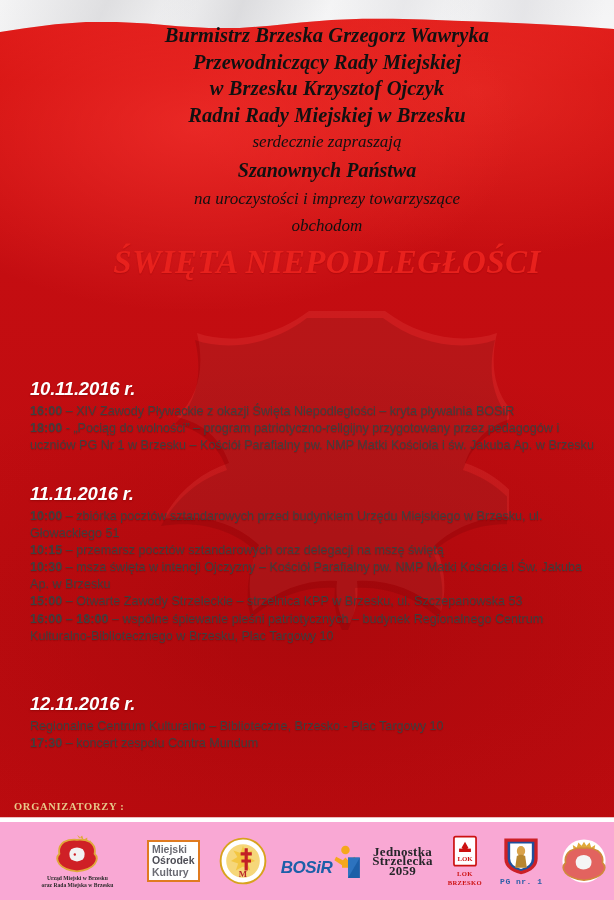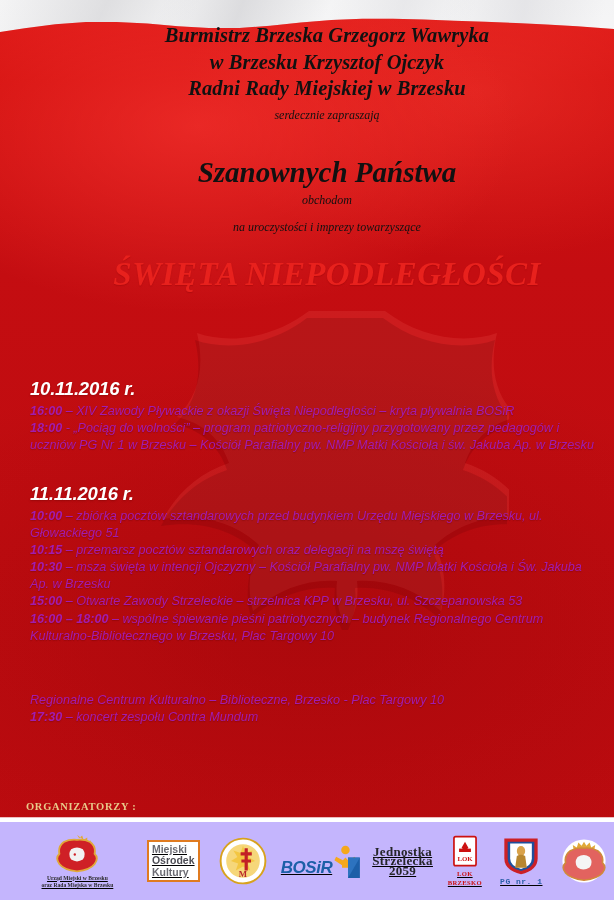--- a/index.html
+++ b/index.html
@@ -80,74 +80,72 @@
     color:#111;
     padding-left:40px;
   }
   .h-line {
     font-weight:bold; font-style:italic;
     font-size:20.5px; line-height:26.5px;
     letter-spacing:0.1px;
   }
   .h-sub {
     font-style:italic; font-weight:normal;
-    font-size:12px; line-height:27px;
+    font-size:17px; line-height:27px;
   }
   .h-strong {
     font-style:italic; font-weight:bold;
-    font-size:29px; line-height:30px;margin-top:28px;
+    font-size:20px; line-height:30px;
   }
   .h-title {
     font-style:italic; font-weight:bold;
     font-size:33px; line-height:42px;
     color:#e8211d;
     letter-spacing:0.4px;
     text-shadow:0 1px 1px rgba(120,0,0,0.25);
-    margin-top:12px;
+    margin-top:2px;
   }
 
   
   .schedule { position:absolute; left:0; top:0; width:614px; }
   .block { position:absolute; left:30px; width:568px; color:#fff; }
   .blk-1 { top:369px;margin-top:8px; }
   .blk-2 { top:482px; }
   .blk-3 { top:692px; }
 
   .date {
     font-family:"Liberation Sans", sans-serif;
     font-style:italic; font-weight:bold;
     font-size:18.5px; line-height:24px;
     color:#ffffff;
     letter-spacing:-0.2px;
     text-shadow:0 1px 2px rgba(90,0,0,0.35);
     margin-bottom:2px;
   }
   .ev {
     font-family:"Liberation Sans", sans-serif;
-    font-style:italic;
     font-size:12.6px; line-height:17.1px;
-    color:#a21caf;
+    color:#404040;
     text-shadow:0 1px 1px rgba(90,0,0,0.30);
   }
   .ev b { font-weight:bold; }
 
   
   .org-label {
-    position:absolute; left:26px; top:801px;
+    position:absolute; left:14px; top:801px;
     font-family:"Liberation Serif", serif;
     font-weight:bold;
     font-size:10.5px; letter-spacing:0.7px;
     color:#e8c98a;
   }
 
   .logos {
     position:absolute; left:0; top:822px; width:614px; height:78px;
     display:flex; 
-    background:#c4b5fd;
-    text-decoration:underline;
+    background:#f9a8d4;
   }
   .logo {
     display:flex; flex-direction:column;
     align-items:center; justify-content:center;
     text-align:center;
   }
   .logo-cap {
     font-family:"Liberation Serif", serif;
     font-weight:bold; font-size:5.6px; line-height:7.4px;
     color:#2b2b2b; margin-top:2px; white-space:pre-line;
@@ -218,46 +216,48 @@
   <svg class="eagle-red2" viewBox="0 0 400 330" fill="currentColor" aria-hidden="true">
     <path d="M200 18 c-34 26 -78 34 -112 22 c8 34 2 62 -20 84 c26 6 44 22 52 46 c-30 10 -52 30 -66 56 c40 -6 72 4 96 26 c-10 22 -12 44 -6 66 c26 -22 54 -32 84 -30 c-2 18 2 34 10 48 c8 -14 12 -30 10 -48 c30 -2 58 8 84 30 c6 -22 4 -44 -6 -66 c24 -22 56 -32 96 -26 c-14 -26 -36 -46 -66 -56 c8 -24 26 -40 52 -46 c-22 -22 -28 -50 -20 -84 c-34 12 -78 4 -112 -22 Z"></path>
   </svg>
   <svg class="eagle-red" viewBox="0 0 400 330" fill="currentColor" aria-hidden="true">
     <path d="M200 18 c-34 26 -78 34 -112 22 c8 34 2 62 -20 84 c26 6 44 22 52 46 c-30 10 -52 30 -66 56 c40 -6 72 4 96 26 c-10 22 -12 44 -6 66 c26 -22 54 -32 84 -30 c-2 18 2 34 10 48 c8 -14 12 -30 10 -48 c30 -2 58 8 84 30 c6 -22 4 -44 -6 -66 c24 -22 56 -32 96 -26 c-14 -26 -36 -46 -66 -56 c8 -24 26 -40 52 -46 c-22 -22 -28 -50 -20 -84 c-34 12 -78 4 -112 -22 Z"></path>
     <ellipse cx="200" cy="150" rx="46" ry="62" opacity="0.5"></ellipse>
   </svg>
 
   <div class="header">
     <div class="h-line">Burmistrz Brzeska Grzegorz Wawryka</div>
+    <div class="h-line">Przewodniczący Rady Miejskiej</div>
     <div class="h-line">w Brzesku Krzysztof Ojczyk</div>
     <div class="h-line">Radni Rady Miejskiej w Brzesku</div>
     <div class="h-sub">serdecznie zapraszają</div>
     <div class="h-strong">Szanownych Państwa</div>
+    <div class="h-sub">na uroczystości i imprezy towarzyszące</div>
     <div class="h-sub">obchodom</div>
-    <div class="h-sub">na uroczystości i imprezy towarzyszące</div>
     <div class="h-title">ŚWIĘTA NIEPODLEGŁOŚCI</div>
   </div>
 
   <div class="schedule">
     <div class="block blk-1">
       <div class="date">10.11.2016 r.</div>
       <div class="ev"><b>16:00</b><span> – XIV Zawody Pływackie z okazji Święta Niepodległości – kryta pływalnia BOSiR</span></div>
       <div class="ev"><b>18:00</b><span> - „Pociąg do wolności” – program patriotyczno-religijny przygotowany przez pedagogów i uczniów PG Nr 1 w Brzesku – Kościół Parafialny pw. NMP Matki Kościoła i św. Jakuba Ap. w Brzesku</span></div>
     </div>
 
     <div class="block blk-2">
       <div class="date">11.11.2016 r.</div>
       <div class="ev"><b>10:00</b><span> – zbiórka pocztów sztandarowych przed budynkiem Urzędu Miejskiego w Brzesku, ul. Głowackiego 51</span></div>
       <div class="ev"><b>10:15</b><span> –  przemarsz pocztów sztandarowych oraz delegacji na mszę świętą</span></div>
       <div class="ev"><b>10:30</b><span> –  msza święta w intencji Ojczyzny – Kościół Parafialny pw. NMP Matki Kościoła i Św. Jakuba Ap. w Brzesku</span></div>
       <div class="ev"><b>15:00</b><span> –  Otwarte Zawody Strzeleckie – strzelnica KPP w Brzesku,  ul. Szczepanowska 53</span></div>
       <div class="ev"><b>16:00 – 18:00</b><span> – wspólne śpiewanie pieśni patriotycznych – budynek Regionalnego Centrum Kulturalno-Bibliotecznego w Brzesku, Plac Targowy 10</span></div>
     </div>
 
     <div class="block blk-3">
+      <div class="date">12.11.2016 r.</div>
       <div class="ev">Regionalne Centrum Kulturalno – Biblioteczne, Brzesko - Plac Targowy 10</div>
       <div class="ev"><b>17:30</b><span> – koncert zespołu Contra Mundum</span></div>
     </div>
   </div>
 
   <div class="org-label">ORGANIZATORZY :</div>
 
   <div class="logos">
 
     <div class="logo lg-um">

